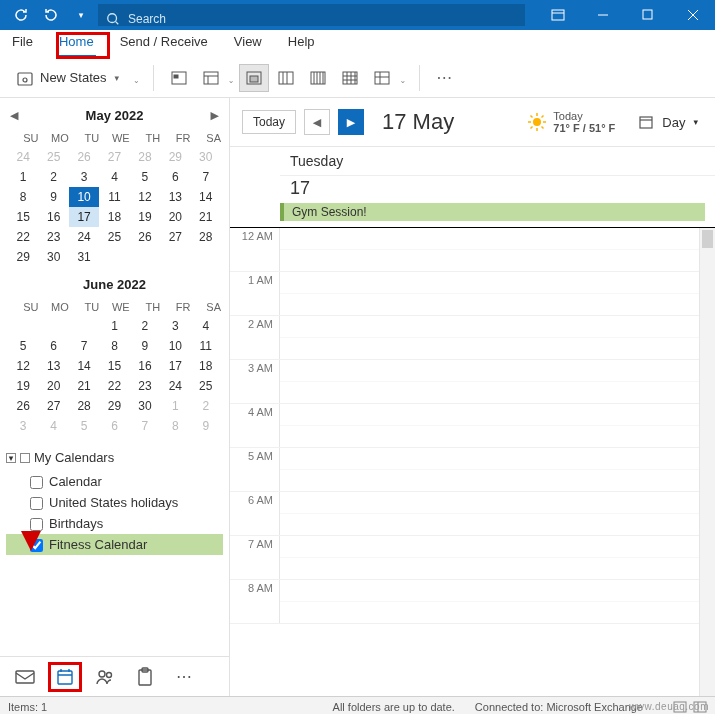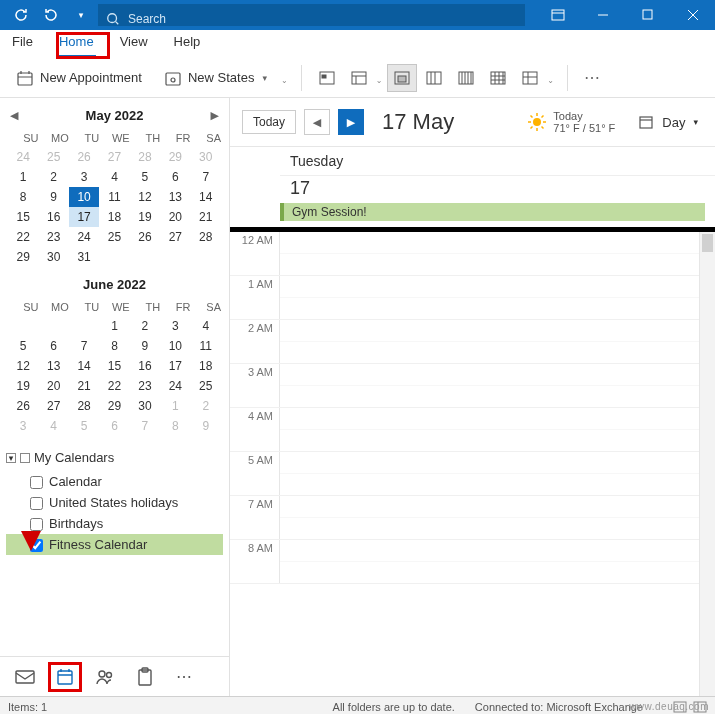--- a/index.html
+++ b/index.html
@@ -68,21 +68,21 @@
 .calhead { height: 48px; display: flex; align-items: center; padding: 8px 12px; gap: 8px; }
 .calhead .todaybtn { padding: 4px 10px; border: 1px solid #ccc; font-size: 12px; background: #fff; }
 .calhead .navsmall { width: 26px; height: 26px; border: 1px solid #ccc; display: flex; align-items: center; justify-content: center; font-size: 11px; color: #666; }
 .calhead .navsmall.next { background: #0f6cbd; color: #fff; border-color: #0f6cbd; }
 .calhead .datebig { font-size: 22px; font-weight: 400; color: #333; margin-left: 10px; flex: 1; }
 .calhead .weather { display: flex; align-items: center; gap: 6px; font-size: 11px; color: #555; }
 .calhead .daydrop { display: flex; align-items: center; gap: 8px; border: 1px solid transparent; padding: 2px 4px; margin-left: 10px; font-size: 13px; }
 
 
 .daygrid-wrap { flex: 1; overflow: hidden; border-top: 1px solid #e6e6e6; display: flex; flex-direction: column; }
-.allday { border-bottom: 5px solid #000000; }
+.allday { border-bottom: 1px solid #000000; }
 .allday .dayname { padding: 6px 10px; font-size: 14px; color: #333; border-bottom: 1px solid #eee; margin-left: 50px; }
 .allday .daynum { padding: 2px 10px; font-size: 18px; color: #333; margin-left: 50px; }
 .allday .event { margin: 2px 10px 6px 50px; background: #c0dca0; border-left: 4px solid #7ba84a; padding: 2px 8px; font-size: 12px; color: #333; }
 .timegrid { flex: 1; overflow: hidden; position: relative; }
 .timerow { display: flex; height: 44px; border-bottom: 1px solid #f0f0f0; }
 .timerow .tlabel { width: 50px; font-size: 11px; color: #777; padding: 2px 6px; text-align: right; border-right: 1px solid #e6e6e6; }
 .timerow .tslot { flex: 1; background: repeating-linear-gradient(to bottom, #fff 0, #fff 21px, #f7f7f7 21px, #f7f7f7 22px); border-right: 1px solid #eee; }
 .scrollbar-fake { position: absolute; right: 0; top: 0; bottom: 0; width: 16px; background: #f3f3f3; border-left: 1px solid #e6e6e6; }
 .scrollbar-fake .thumb { position: absolute; left: 2px; right: 2px; top: 2px; height: 18px; background: #d0d0d0; }
 
@@ -138,33 +138,27 @@
         <svg width="12" height="12" viewBox="0 0 12 12" stroke="#fff" stroke-width="1">
           <path d="M1 1l10 10M11 1L1 11"></path>
         </svg>
       </div>
   </div>
 </div>
 
 <div class="menutabs">
   <div class="tab">File</div>
   <div class="tab active">Home</div>
+  <div class="tab">Send / Receive</div>
   <div class="tab">View</div>
   <div class="tab">Help</div>
 </div>
 <div class="home-highlight"></div>
 
 <div class="ribbon">
-  <div class="rbtn">
-    <svg class="ricon" viewBox="0 0 18 18" fill="none" stroke="#555" stroke-width="1.2">
-        <rect x="2" y="4" width="14" height="12" rx="1"></rect>
-        <path d="M2 8h14M5 2v3M13 2v3"></path>
-      </svg>
-    <span>New Appointment</span>
-  </div>
   <div class="rbtn">
     <svg class="ricon" viewBox="0 0 18 18" fill="none" stroke="#555" stroke-width="1.2">
         <rect x="2" y="4" width="14" height="12" rx="1"></rect>
         <circle cx="9" cy="11" r="2"></circle>
       </svg>
     <span>New States</span>
     <span class="caret">▾</span>
   </div>
   <span class="small-caret">⌄</span>
   <div class="sep"></div>
@@ -443,21 +437,21 @@
       <div class="datebig">17 May</div>
       <div class="weather">
         <svg width="20" height="20" viewBox="0 0 20 20">
             <circle cx="10" cy="10" r="4" fill="#ffb300"></circle>
             <g stroke="#ffb300" stroke-width="1.5">
               <path d="M10 1v3M10 16v3M1 10h3M16 10h3M3.5 3.5l2 2M14.5 14.5l2 2M16.5 3.5l-2 2M5.5 14.5l-2 2"></path>
             </g>
           </svg>
         <div>
           <div>Today</div>
-          <div style="font-weight:400">71° F / 51° F</div>
+          <div style="font-weight:700">71° F / 51° F</div>
         </div>
       </div>
       <div class="daydrop">
         <svg width="16" height="16" viewBox="0 0 16 16" fill="none" stroke="#555" stroke-width="1.2">
             <rect x="2" y="3" width="12" height="11"></rect>
             <path d="M2 6h12"></path>
           </svg>
         <span>Day</span>
         <span style="font-size:9px">▾</span>
       </div>
@@ -486,20 +480,24 @@
             <div class="timerow">
               <div class="tlabel">3 AM</div>
               <div class="tslot"></div>
             </div>
             <div class="timerow">
               <div class="tlabel">4 AM</div>
               <div class="tslot"></div>
             </div>
             <div class="timerow">
               <div class="tlabel">5 AM</div>
+              <div class="tslot"></div>
+            </div>
+            <div class="timerow">
+              <div class="tlabel">6 AM</div>
               <div class="tslot"></div>
             </div>
             <div class="timerow">
               <div class="tlabel">7 AM</div>
               <div class="tslot"></div>
             </div>
             <div class="timerow">
               <div class="tlabel">8 AM</div>
               <div class="tslot"></div>
             </div>

